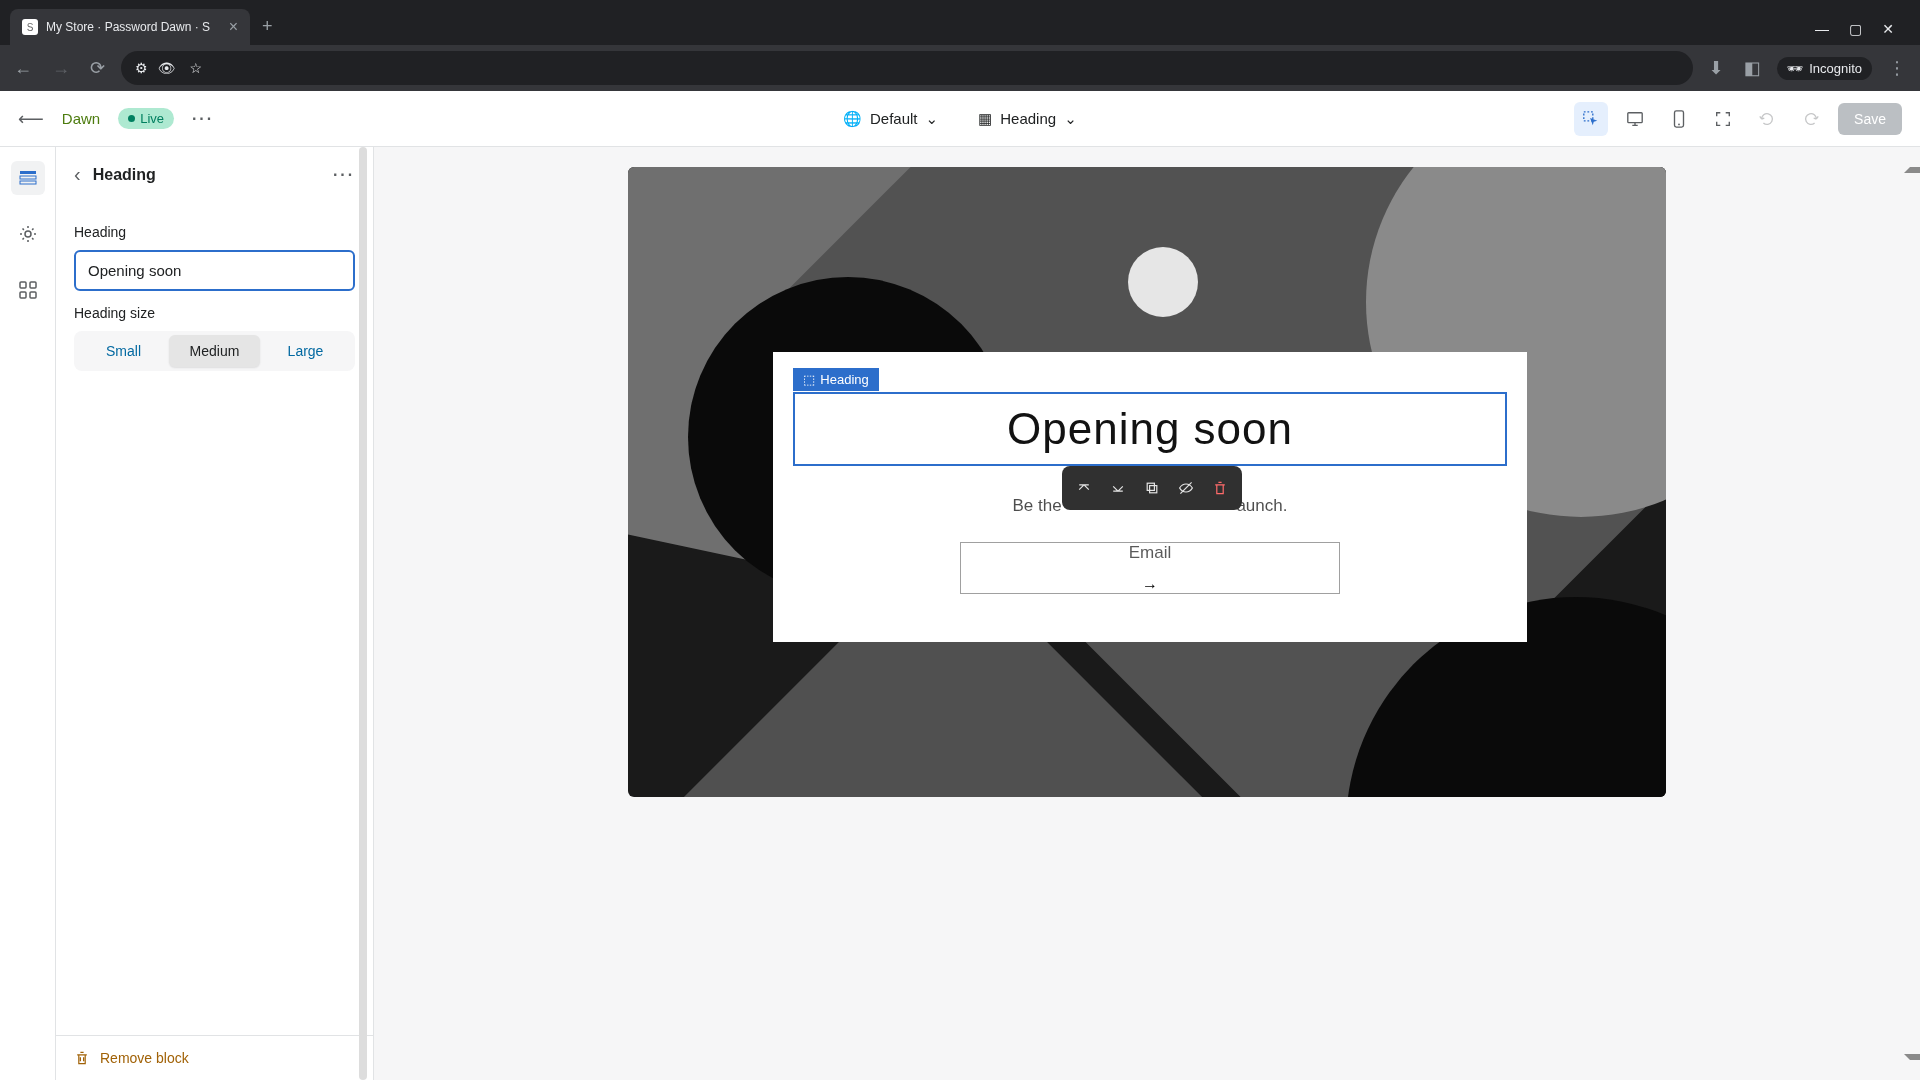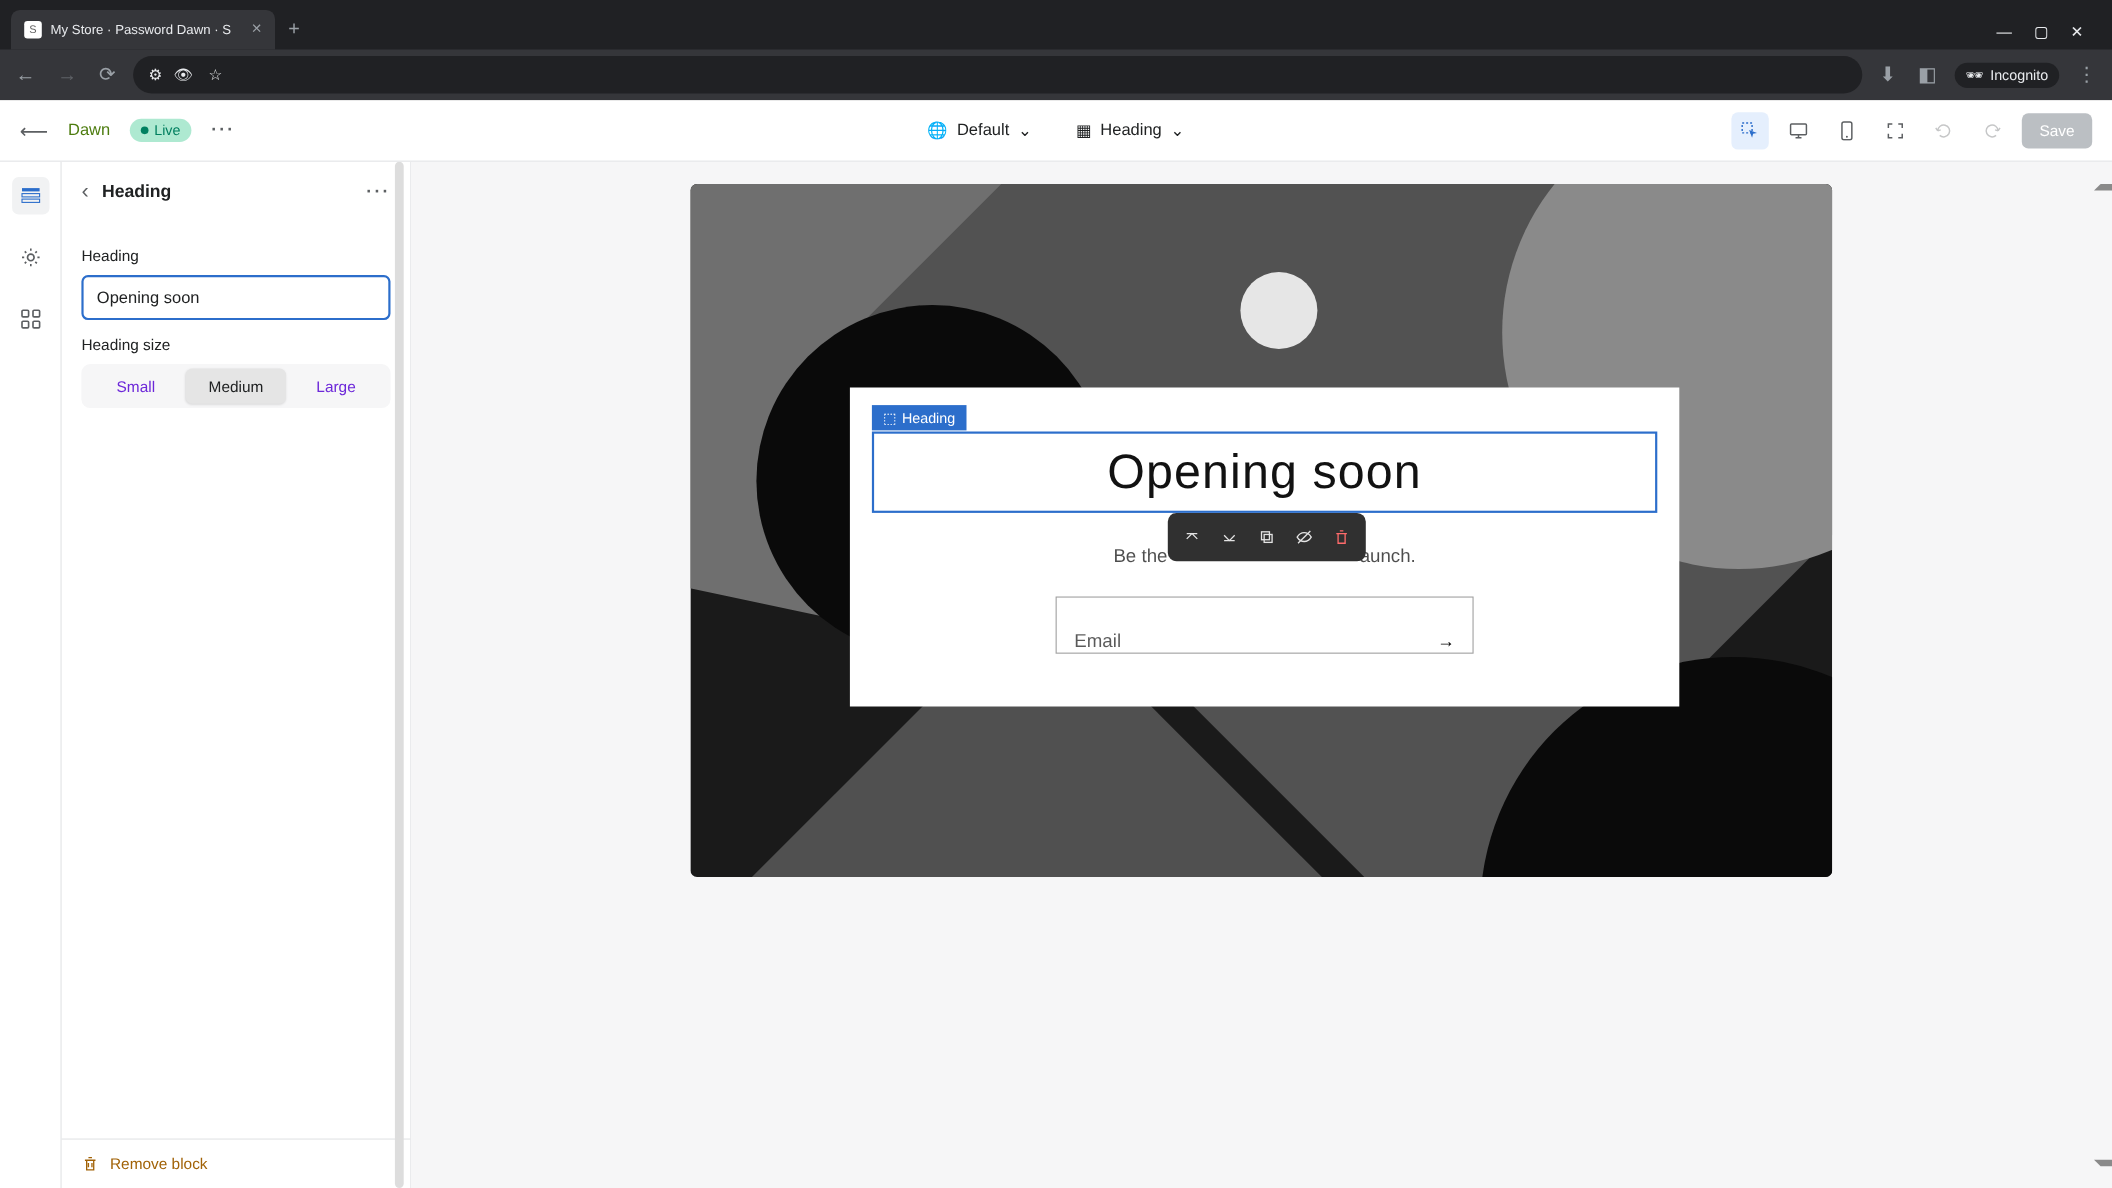--- a/index.html
+++ b/index.html
@@ -49,21 +49,21 @@
     
     .panel { width: 318px; border-right: 1px solid #e1e3e5; display: flex; flex-direction: column; position: relative; }
     .panel-head { display: flex; align-items: center; padding: 16px 18px; gap: 12px; }
     .panel-back { font-size: 20px; color: #5c5f62; cursor: pointer; }
     .panel-title { font-size: 16px; font-weight: 600; color: #202223; flex: 1; }
     .panel-body { flex: 1; padding: 8px 18px; overflow-y: auto; }
     .field-label { font-size: 14px; color: #202223; margin-bottom: 10px; display: block; margin-top: 14px; }
     .text-input { width: 100%; border: 2px solid #2c6ecb; border-radius: 6px; padding: 10px 12px; font-size: 15px; color: #202223; outline: none; }
     
     .seg-group { display: flex; background: #f6f6f7; border-radius: 8px; padding: 4px; margin-top: 8px; }
-    .seg { flex: 1; text-align: center; padding: 8px 0; font-size: 14px; color: #6d28d9; border-radius: 6px; cursor: pointer; }
+    .seg { flex: 1; text-align: center; padding: 8px 0; font-size: 14px; color: #0369a1; border-radius: 6px; cursor: pointer; }
     .seg.active { background: #e5e5e5; color: #202223; box-shadow: 0 1px 2px rgba(0,0,0,.1); text-align: center; }
     
     .panel-foot { border-top: 1px solid #e1e3e5; padding: 14px 18px; display: flex; align-items: center; gap: 10px; color: #a16207; font-size: 14px; cursor: pointer; }
     
     
     .preview-wrap { flex: 1; background: #f6f6f7; padding: 20px; overflow: auto; position: relative; }
     .preview-scroll { position: absolute; right: 4px; top: 20px; bottom: 20px; width: 12px; }
     .preview-scroll::before { content: ""; position: absolute; top: 0; width: 100%; height: 0; border-left: 6px solid transparent; border-right: 6px solid transparent; border-bottom: 6px solid #8a8a8a; left: 0; }
     .preview-scroll::after { content: ""; position: absolute; bottom: 0; width: 100%; height: 0; border-left: 6px solid transparent; border-right: 6px solid transparent; border-top: 6px solid #8a8a8a; left: 0; }
     
@@ -76,21 +76,21 @@
     .sh4 { width: 70px; height: 70px; background: #e6e6e6; border-radius: 50%; left: 500px; top: 80px; }
     .sh5 { width: 430px; height: 430px; background: #8a8a8a; border-radius: 50%; right: -130px; top: -80px; }
     .sh6 { width: 430px; height: 430px; background: #505050; left: 100px; bottom: -260px; transform: rotate(45deg); }
     .sh7 { width: 460px; height: 460px; background: #0a0a0a; border-radius: 50%; right: -140px; bottom: -260px; }
     
     .pw-card { position: absolute; background: #fff; left: 145px; top: 185px; width: 754px; padding: 40px 0 48px; text-align: center; }
     .pw-heading-wrap { border: 2px solid #2c6ecb; margin: 0 20px; padding: 10px 0; position: relative; }
     .pw-heading-tag { position: absolute; top: -26px; left: -2px; background: #2c6ecb; color: #fff; font-size: 13px; padding: 4px 10px; display: flex; align-items: center; gap: 5px; }
     .pw-heading { font-size: 44px; font-weight: 400; color: #121212; letter-spacing: 1px; }
     .pw-sub { color: rgba(18,18,18,0.75); font-size: 17px; margin-top: 30px; }
-    .pw-form { width: 380px; margin: 26px auto 0; border: 1px solid rgba(18,18,18,0.4); height: 52px; display: flex; align-items: flex-end; padding: 0 16px; }
+    .pw-form { width: 380px; margin: 26px auto 0; border: 1px solid rgba(18,18,18,0.4); height: 52px; display: flex; align-items: center; padding: 0 16px; flex-direction: column; }
     .pw-form-label { color: rgba(18,18,18,0.7); font-size: 17px; flex: 1; text-align: left; }
     
     .float-toolbar { position: absolute; left: 434px; top: 299px; background: #303030; border-radius: 8px; display: flex; padding: 6px; gap: 2px; z-index: 5; }
     .ft-btn { width: 32px; height: 32px; display: flex; align-items: center; justify-content: center; color: #e3e3e3; cursor: pointer; border-radius: 4px; }
     .ft-btn.danger { color: #ff6b6b; }
     
     .scrollbar-v { position: absolute; right: 6px; top: 0; bottom: 0; width: 8px; background: #ddd; border-radius: 4px; }
   </style>
 </head>
 <body>

